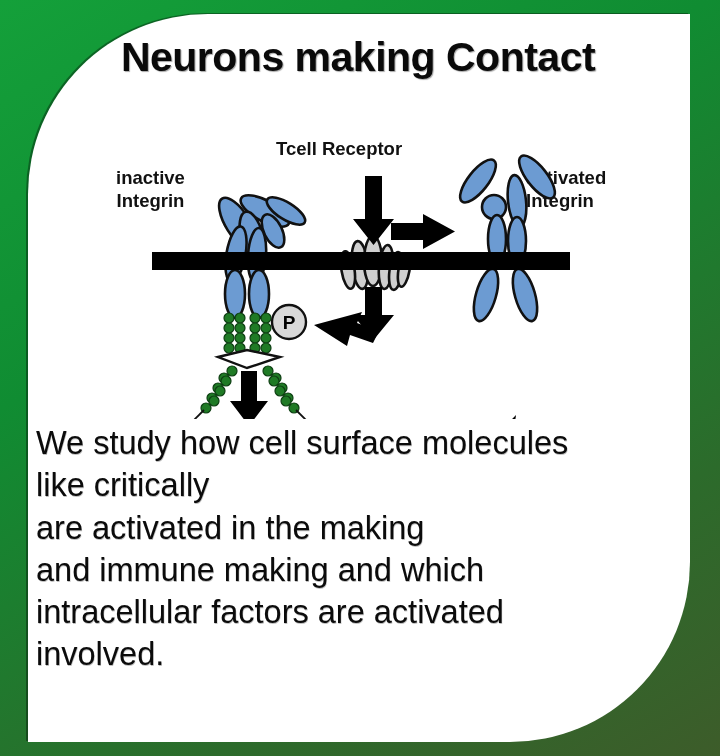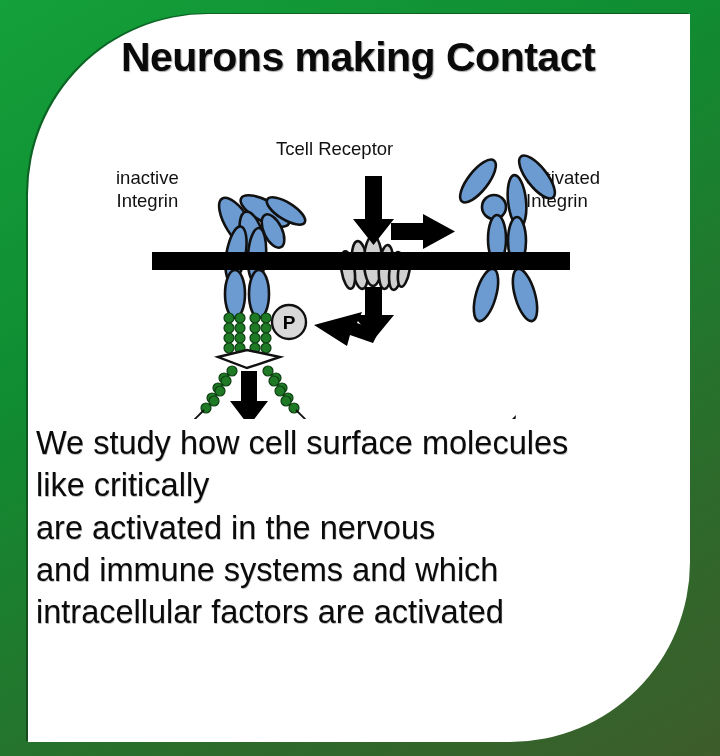--- a/index.html
+++ b/index.html
@@ -42,20 +42,21 @@
     position:absolute;
     left:0px;top:105px;
     width:690px;height:300px;
   }
   .lbl{
     position:absolute;
     font-size:18.5px;
     color:#111;
     line-height:1.22;
     white-space:pre;
+    font-weight:bold;
   }
   #lbl-inactive{left:88px;top:48px;text-align:center;}
   #lbl-activated{left:498px;top:48px;text-align:left;}
   #lbl-tcr{left:248px;top:19px;}
 
   #membrane{
     position:absolute;
     left:124px;top:133px;
     width:418px;height:18px;
     background:#000;
@@ -228,19 +229,20 @@
 
       </svg>
 
       <div id="membrane"></div>
 
     </div>
 
     <div id="body-text">
       <div>We study how cell surface molecules</div>
       <div>like critically</div>
-      <div>are activated in the nervous</div>
-      <div>and immune systems and which</div>
+      <div>are activated in the making</div>
+      <div>and immune making and which</div>
       <div>intracellular factors are activated</div>
+      <div>involved.</div>
     </div>
 
   </div>
 </div>
 
 </body></html>

